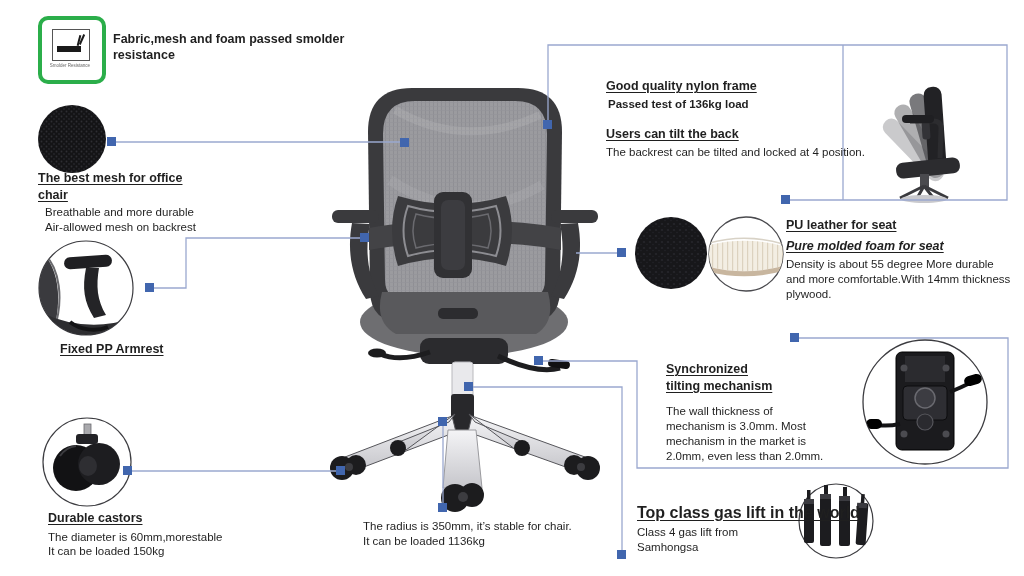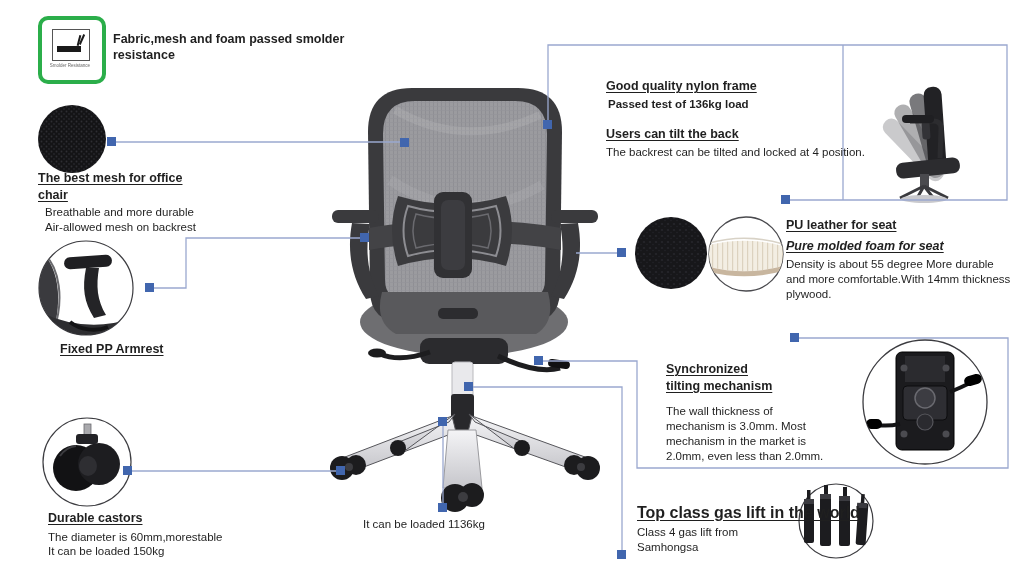--- a/index.html
+++ b/index.html
@@ -288,20 +288,21 @@
 <div class="abs" style="left:666px;top:361px;">
   <div class="callout-title">Synchronized</div>
   <div class="callout-title">tilting mechanism</div>
   <div class="callout-body" style="margin-top:10px;">The wall thickness of</div>
   <div class="callout-body">mechanism is 3.0mm. Most</div>
   <div class="callout-body">mechanism in the market is</div>
   <div class="callout-body">2.0mm, even less than 2.0mm.</div>
 </div>
 
 <div class="abs" style="left:363px;top:517px;">
+  <div class="callout-body" style="margin-top:2px;">The radius is 350mm, it’s stable for chair.</div>
   <div class="callout-body">It can be loaded 1136kg</div>
 </div>
 
 <div class="abs" style="left:637px;top:502px;">
   <div class="callout-title" style="font-size:16px;">Top class gas lift in the world</div>
   <div class="callout-body" style="margin-top:2px;">Class 4 gas lift from</div>
   <div class="callout-body">Samhongsa</div>
 </div>
 
 </body></html>

